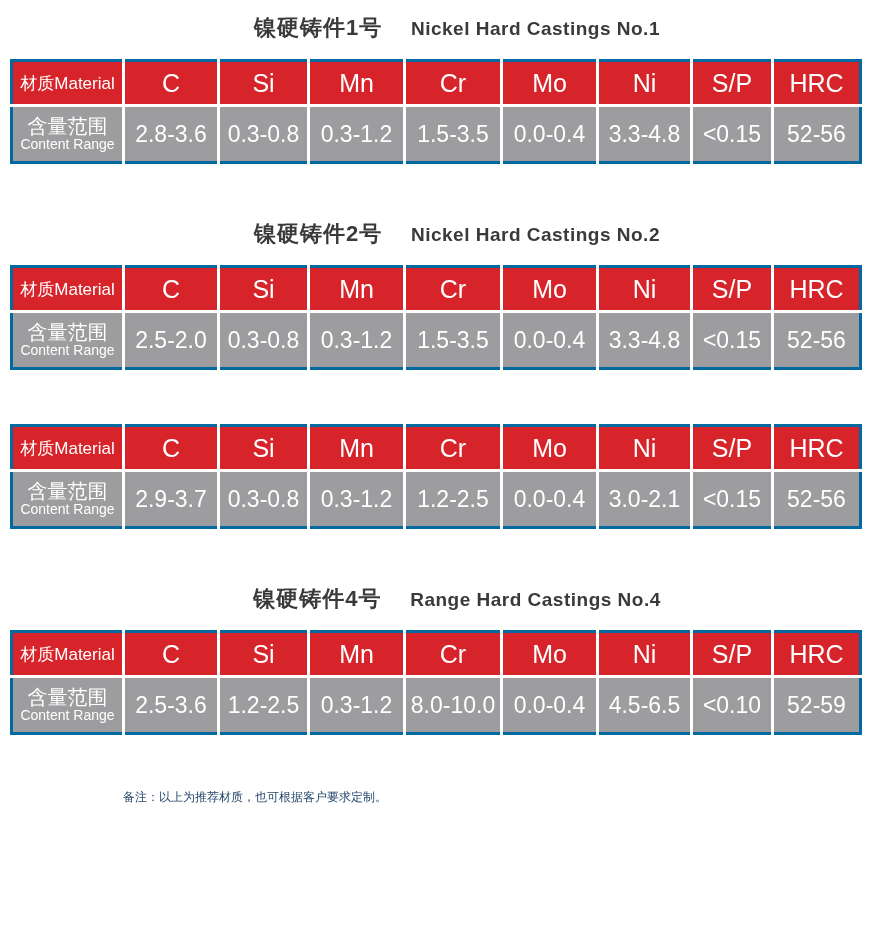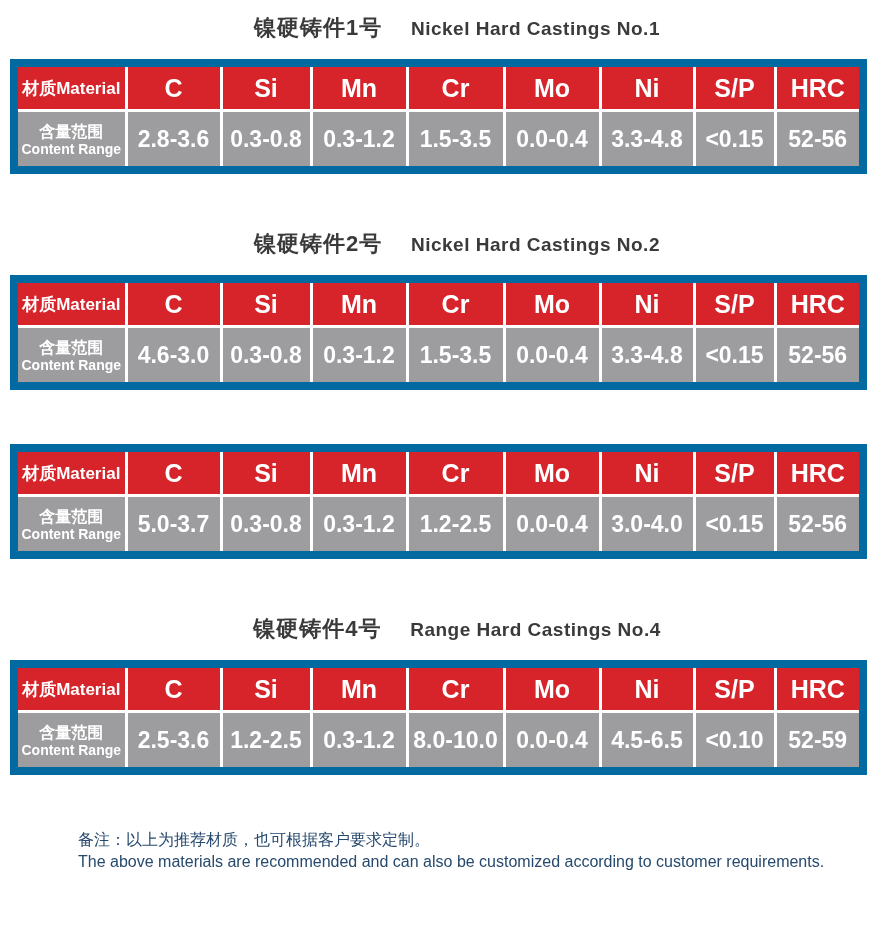--- a/index.html
+++ b/index.html
@@ -19,23 +19,22 @@
     color: #3a3a3a;
     font-weight: bold;
     white-space: nowrap;
   }
   .title-zh { font-size: 22px; letter-spacing: 1px; margin-left: 44px; }
   .title-en { font-size: 19px; margin-left: 22px; letter-spacing: 0.5px; }
 
   table.spec {
     border-collapse: collapse;
     table-layout: fixed;
-    border: 8px solid #0369a1;
+    border: 3px solid #0369a1;
     width: 850px;
-    font-weight: bold;
   }
   table.spec td {
     text-align: center;
     vertical-align: middle;
     color: #ffffff;
     overflow: hidden;
     padding: 0;
     white-space: nowrap;
   }
   table.spec td + td { border-left: 3px solid #ffffff; }
@@ -44,27 +43,27 @@
     height: 42px;
     font-size: 25px;
   }
   tr.head-row td.label-cell { font-size: 17px; }
   tr.value-row td {
     background: #9d9da0;
     height: 54px;
     font-size: 23px;
     border-top: 3px solid #ffffff;
   }
-  .range-zh { display: block; font-size: 16px; line-height: 19px; }
+  .range-zh { display: block; font-size: 20px; line-height: 19px; }
   .range-en { display: block; font-size: 14px; line-height: 16px; }
 
   .note {
-    margin: 16px 0 0 68px;
+    margin: 16px 0 0 113px;
     color: #27496d;
-    font-size: 16px;
+    font-size: 12px;
     line-height: 1.4;
   }
   .note div { white-space: nowrap; }
 </style>
 </head>
 <body>
 
 <div class="page">
 
   <section class="spec-section">
@@ -141,21 +140,21 @@
         <td>Mo</td>
         <td>Ni</td>
         <td>S/P</td>
         <td>HRC</td>
       </tr>
       <tr class="value-row">
         <td class="label-cell">
           <span class="range-zh">含量范围</span>
           <span class="range-en">Content Range</span>
         </td>
-        <td>4.6-3.0</td>
+        <td>2.5-2.0</td>
         <td>0.3-0.8</td>
         <td>0.3-1.2</td>
         <td>1.5-3.5</td>
         <td>0.0-0.4</td>
         <td>3.3-4.8</td>
         <td>&lt;0.15</td>
         <td>52-56</td>
       </tr>
     </tbody>
       </table>
@@ -184,26 +183,26 @@
         <td>Mo</td>
         <td>Ni</td>
         <td>S/P</td>
         <td>HRC</td>
       </tr>
       <tr class="value-row">
         <td class="label-cell">
           <span class="range-zh">含量范围</span>
           <span class="range-en">Content Range</span>
         </td>
-        <td>5.0-3.7</td>
+        <td>2.9-3.7</td>
         <td>0.3-0.8</td>
         <td>0.3-1.2</td>
         <td>1.2-2.5</td>
         <td>0.0-0.4</td>
-        <td>3.0-4.0</td>
+        <td>3.0-2.1</td>
         <td>&lt;0.15</td>
         <td>52-56</td>
       </tr>
     </tbody>
       </table>
   </section>
 
   <section class="spec-section">
     <h2 class="sec-title">
       <span class="title-zh">镍硬铸件4号</span>
@@ -246,16 +245,15 @@
         <td>4.5-6.5</td>
         <td>&lt;0.10</td>
         <td>52-59</td>
       </tr>
     </tbody>
       </table>
   </section>
 
   <div class="note">
     <div>备注：以上为推荐材质，也可根据客户要求定制。</div>
-    <div>The above materials are recommended and can also be customized according to customer requirements.</div>
   </div>
 
 </div>
 
 </body></html>

